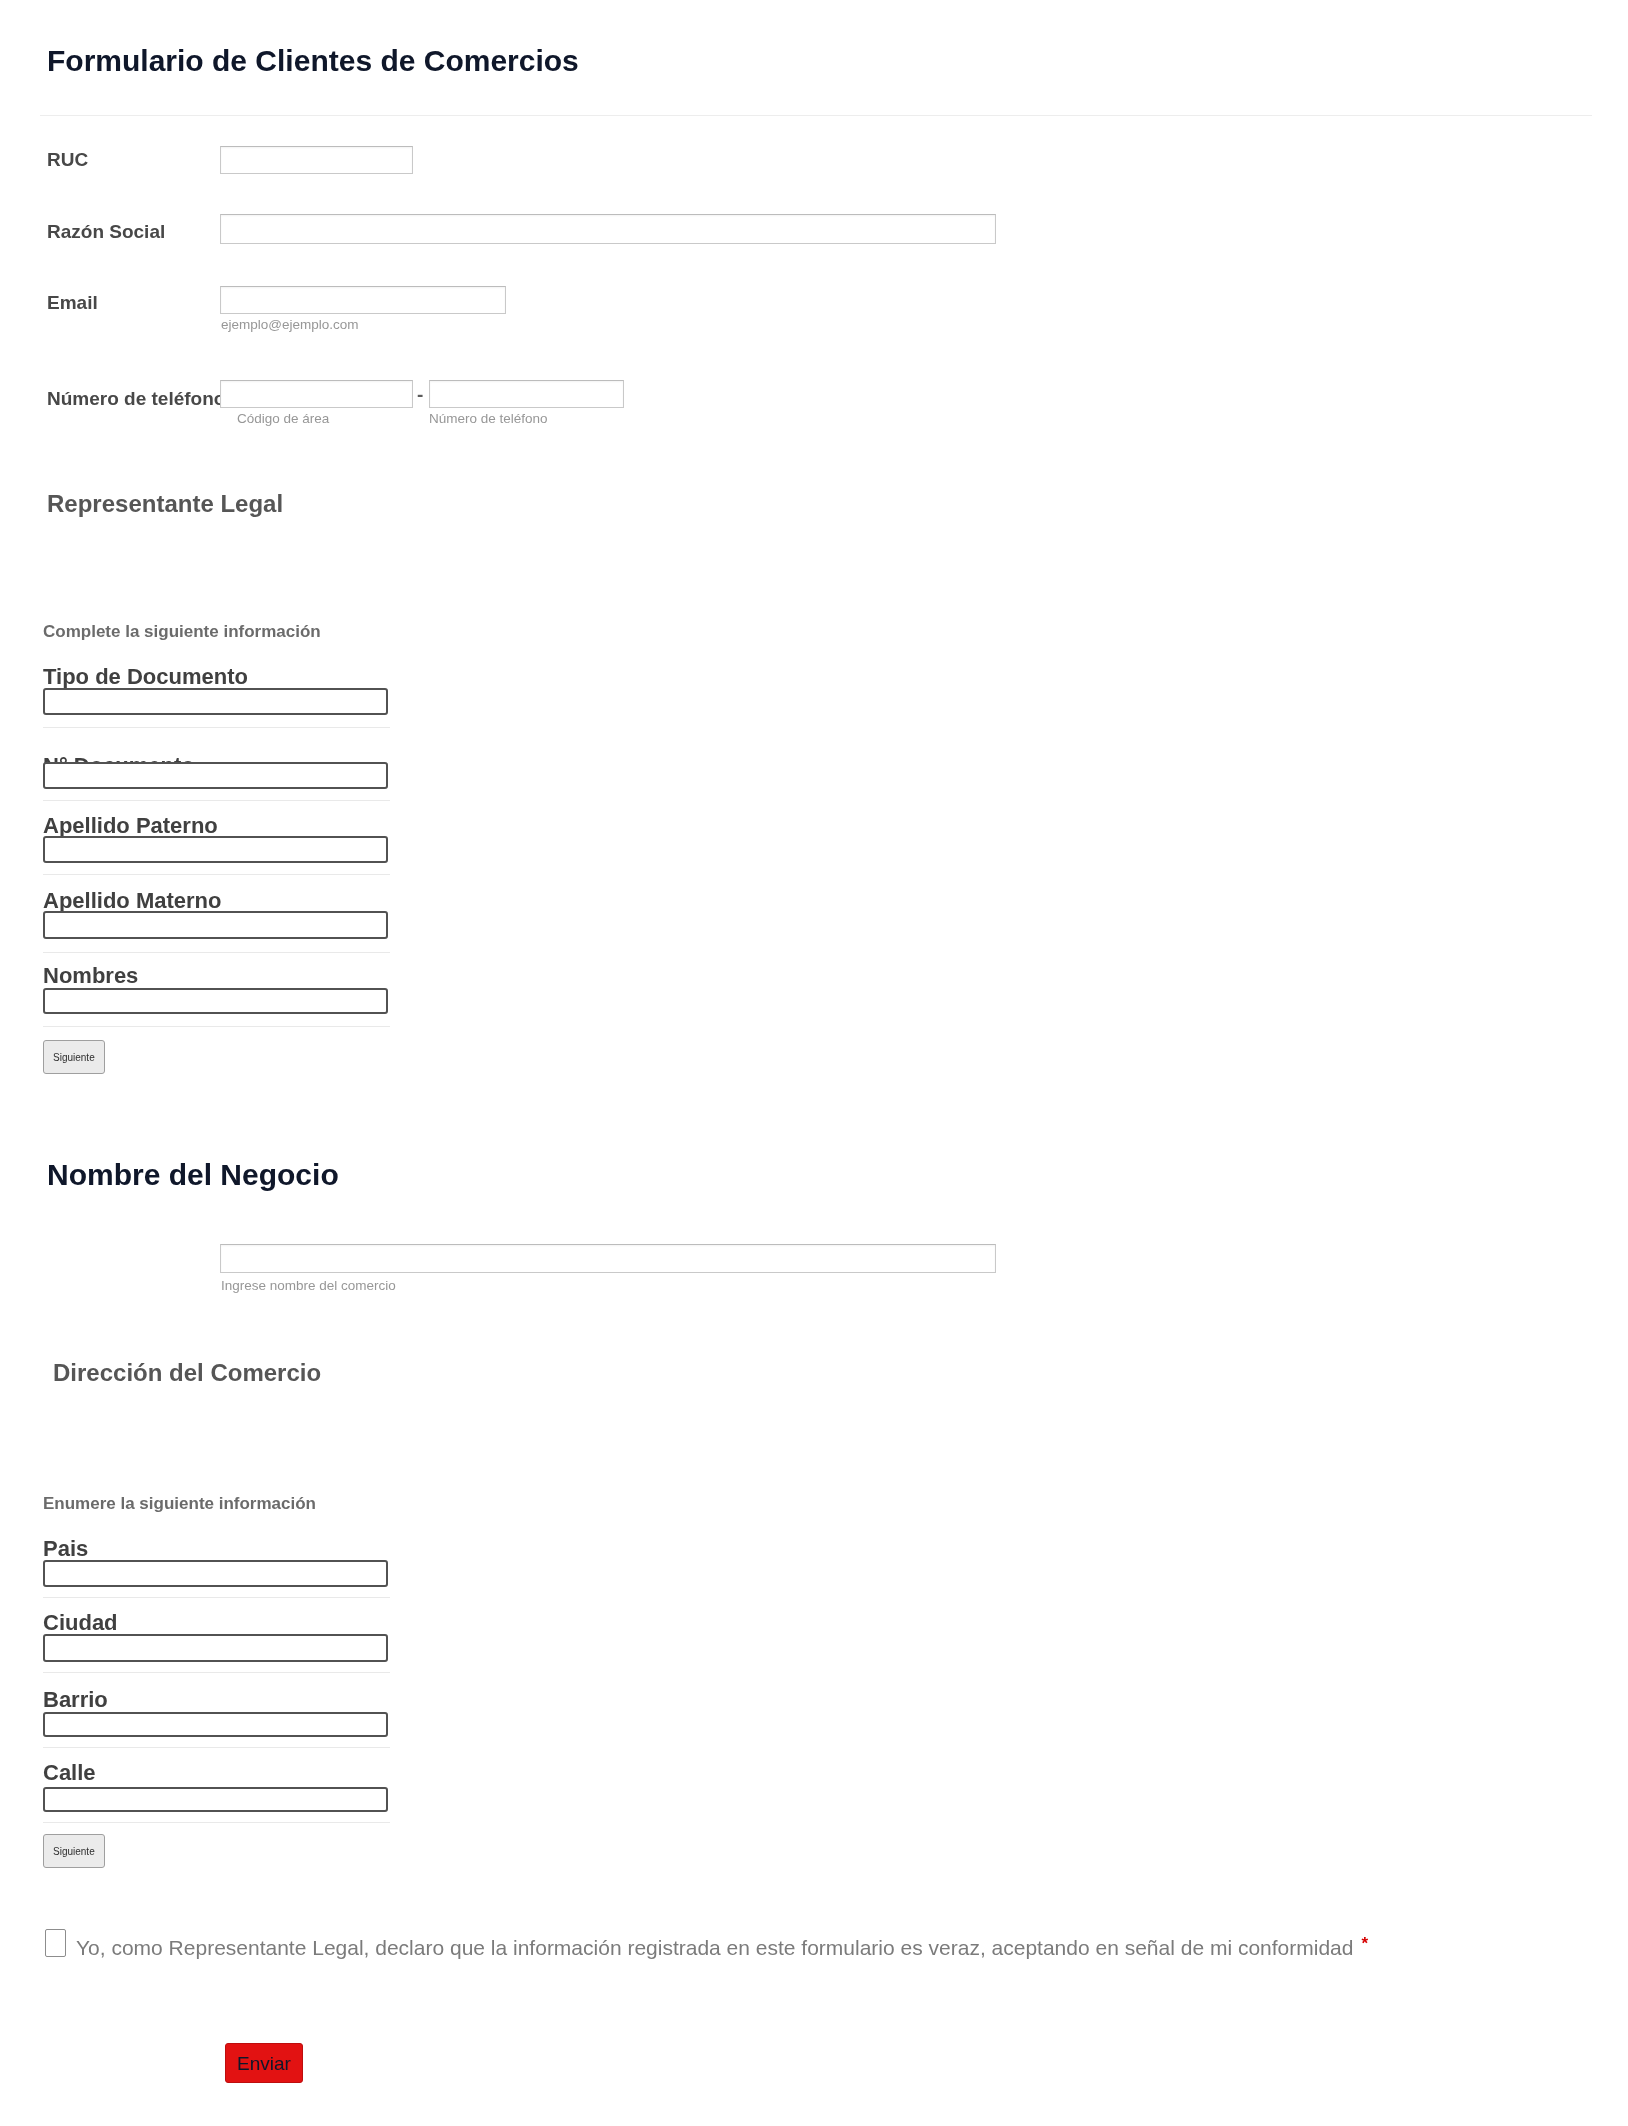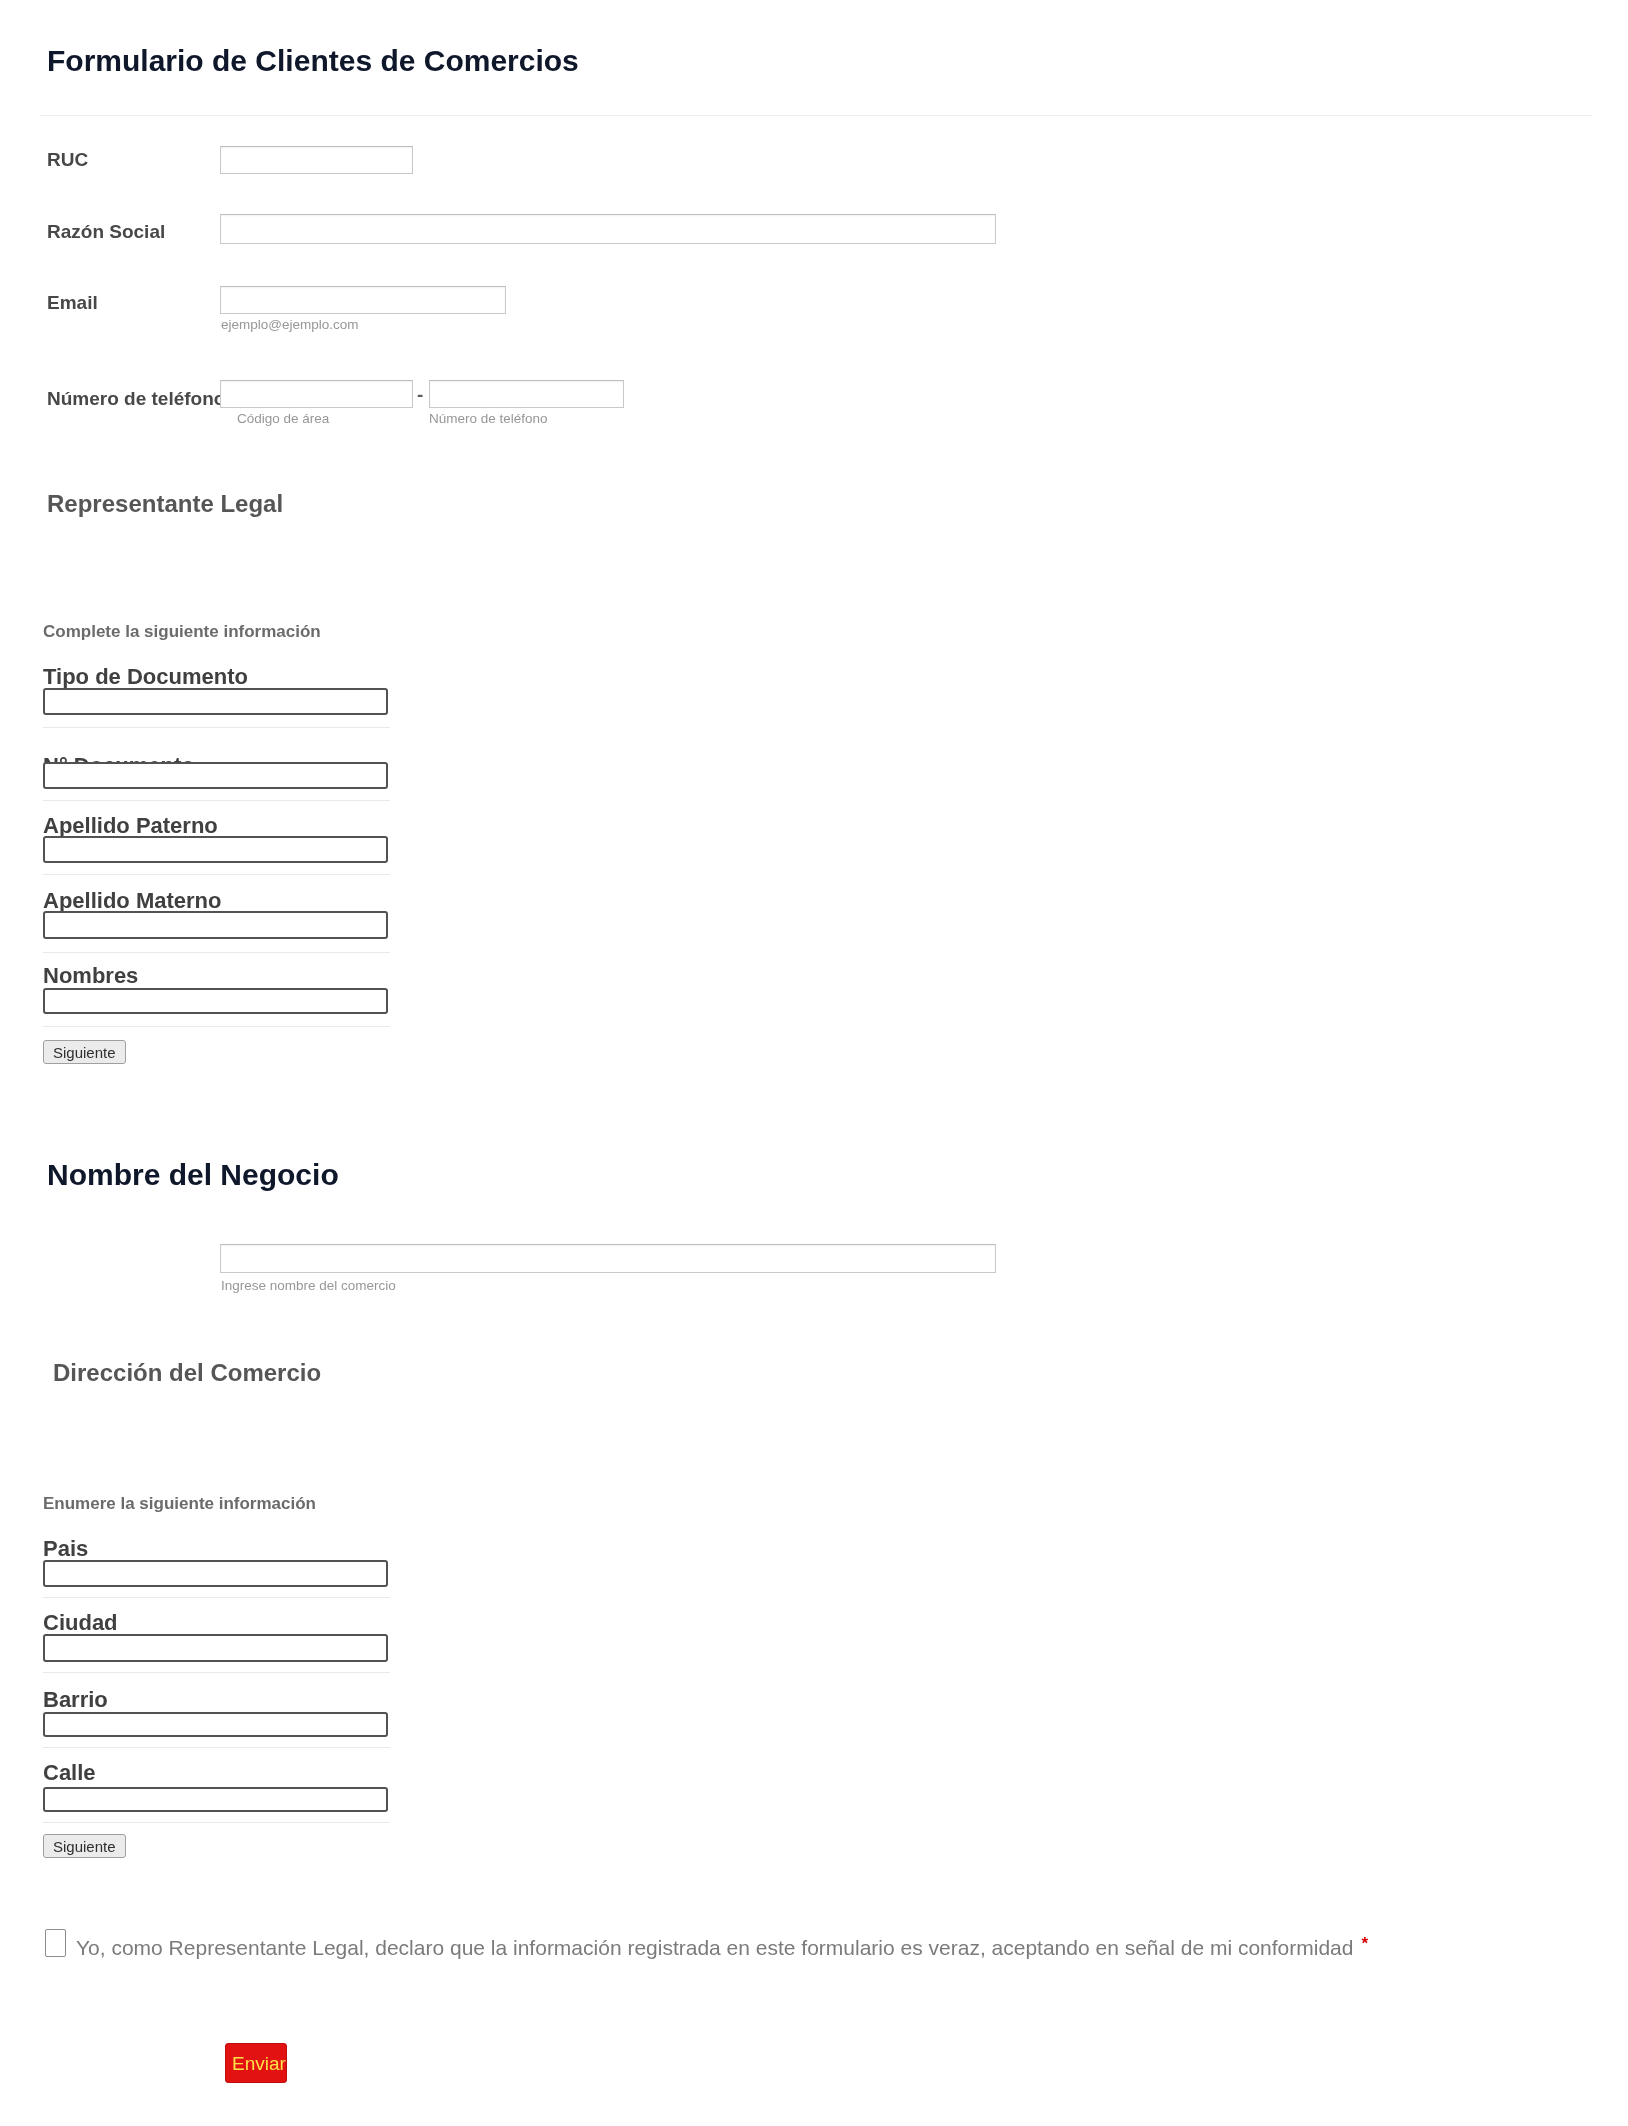--- a/index.html
+++ b/index.html
@@ -16,36 +16,36 @@
   .in-main{position:absolute;box-sizing:border-box;background:#fff;
            border:1px solid #c9c9c9;border-top-color:#bcbcbc;
            box-shadow:inset 0 1px 2px rgba(0,0,0,0.05);padding:0 6px;
            font-family:"Liberation Sans",sans-serif;font-size:16px;color:#333;}
   .in-widget{position:absolute;box-sizing:border-box;background:#fff;
              border:2px solid #525252;border-radius:3px;padding:0 5px;
              font-family:"Liberation Sans",sans-serif;font-size:16px;color:#222;}
   .wdiv{position:absolute;height:1px;background:#e9e9e9;width:347px;left:43px;}
   .topdiv{position:absolute;height:1px;background:#ededed;}
 
-  .btn-next{position:absolute;left:43px;box-sizing:border-box;height:24px;
+  .btn-next{position:absolute;left:43px;box-sizing:border-box;height:34px;
             background:#ebebeb;border:1px solid #9f9f9f;border-radius:3px;
-            font-family:"Liberation Sans",sans-serif;font-size:15px;color:#2f2f2f;
+            font-family:"Liberation Sans",sans-serif;font-size:10px;color:#2f2f2f;
             padding:1px 9px;cursor:pointer;}
   .dash{position:absolute;font-size:19px;font-weight:bold;color:#5c5c5c;}
 
   .cbx{position:absolute;left:45px;top:1929px;width:21px;height:28px;
        box-sizing:border-box;border:1px solid #8d8d8d;border-radius:2px;background:#fff;cursor:pointer;}
   .consent{position:absolute;left:76px;top:1930px;font-size:21px;color:#7b7b7b;
            line-height:28px;white-space:nowrap;}
   .req{color:#d60000;font-size:17px;vertical-align:6px;margin-left:8px;font-weight:bold;}
 
-  .btn-submit{position:absolute;left:225px;top:2043px;width:62px;height:40px;
+  .btn-submit{position:absolute;left:225px;top:2043px;width:78px;height:40px;
               box-sizing:border-box;background:#e21212;border:1px solid #bd0e0e;
-              border-radius:3px;color:#fde047;font-family:"Liberation Sans",sans-serif;
-              font-size:19px;text-align:right;line-height:38px;cursor:pointer;}
+              border-radius:3px;color:#0f172a;font-family:"Liberation Sans",sans-serif;
+              font-size:19px;text-align:center;line-height:38px;cursor:pointer;}
 </style>
 </head>
 <body>
 
 <div id="page">
 
   <div class="h-big" style="left:47px;top:44px;">Formulario de Clientes de Comercios</div>
   <div class="topdiv" style="left:40px;top:115px;width:1552px;"></div>
 
   <div class="lbl" style="left:47px;top:149px;">RUC</div>

